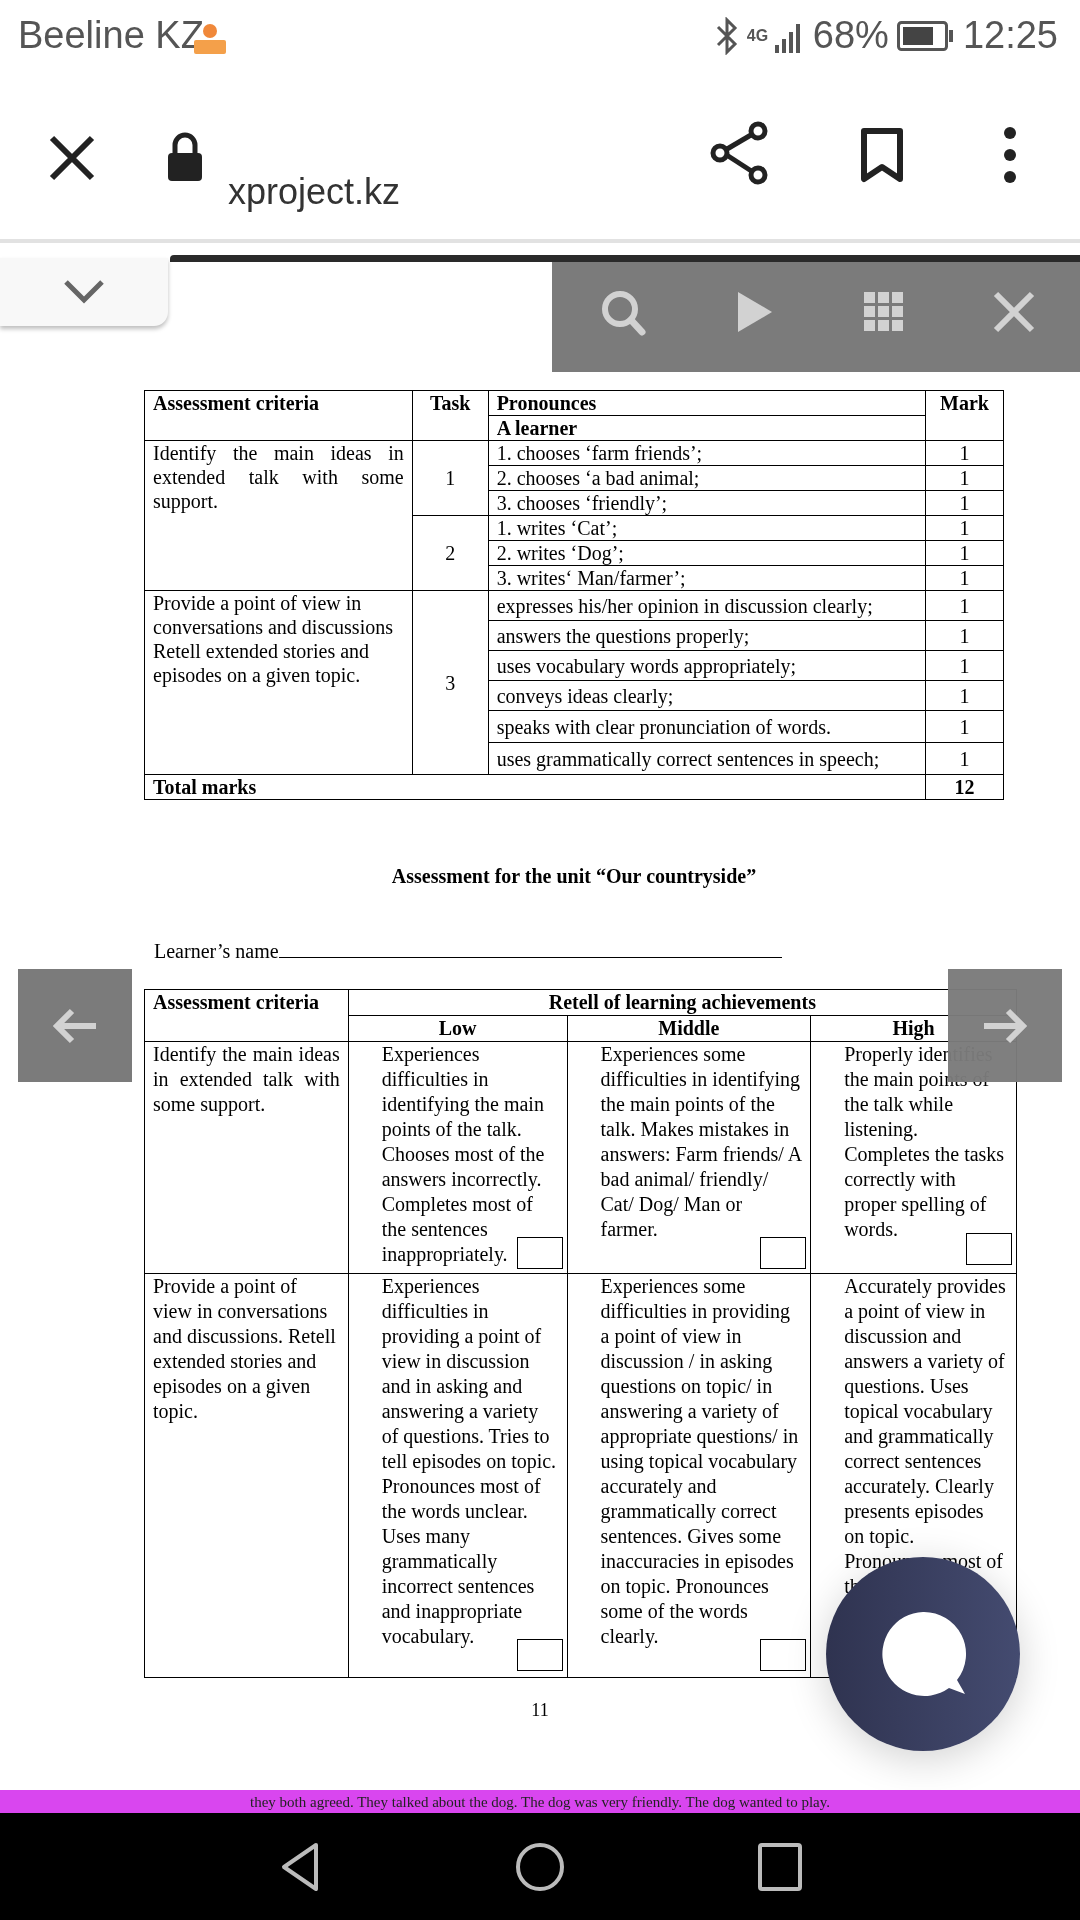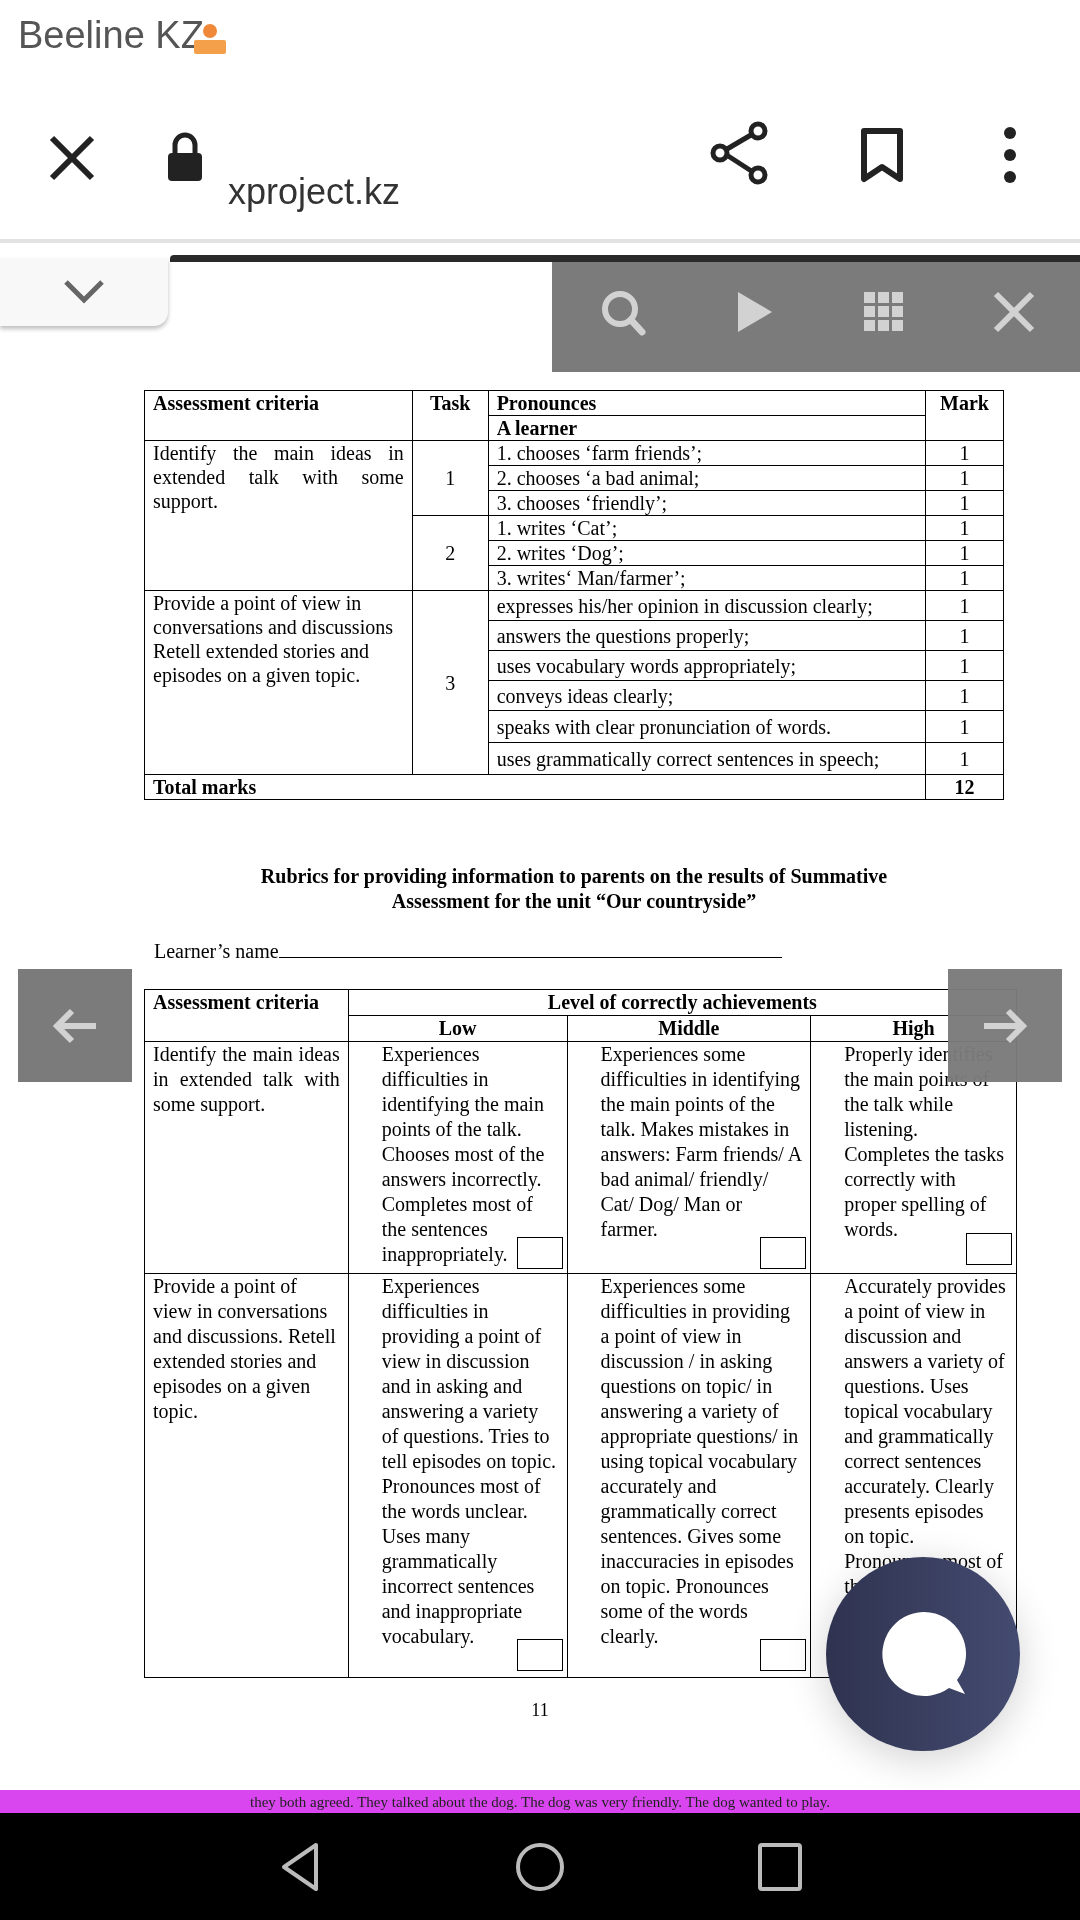--- a/index.html
+++ b/index.html
@@ -71,20 +71,39 @@
 </style>
 </head>
 <body>
 
 <div class="statusbar">
   <span class="carrier">Beeline KZ</span>
   <svg class="carrier-icon" viewBox="0 0 36 34">
     <circle cx="18" cy="9" r="7" fill="#f0883a"></circle>
     <rect x="2" y="18" width="32" height="14" rx="2" fill="#f4a04a"></rect>
   </svg>
+  <div class="sb-right">
+    <svg width="24" height="38" viewBox="0 0 24 38">
+      <path d="M3 10 L20 27 L12 35 L12 3 L20 11 L3 28" fill="none" stroke="#555" stroke-width="3"></path>
+    </svg>
+    <span style="font-size:16px;font-weight:bold;line-height:16px;width:20px;">4G</span>
+    <svg width="30" height="34" viewBox="0 0 30 34">
+      <rect x="0" y="26" width="4" height="8" fill="#555"></rect>
+      <rect x="7" y="20" width="4" height="14" fill="#555"></rect>
+      <rect x="14" y="13" width="4" height="21" fill="#555"></rect>
+      <rect x="21" y="5" width="4" height="29" fill="#555"></rect>
+    </svg>
+    <span>68%</span>
+    <svg width="58" height="30" viewBox="0 0 58 30">
+      <rect x="1.5" y="1.5" width="48" height="27" rx="3" fill="none" stroke="#555" stroke-width="3"></rect>
+      <rect x="6" y="6" width="30" height="18" fill="#444"></rect>
+      <rect x="52" y="9" width="4" height="12" fill="#555"></rect>
+    </svg>
+    <span>12:25</span>
+  </div>
 </div>
 
 <div class="toolbar">
   <svg class="tb-close" viewBox="0 0 56 56">
     <path d="M8 8 L48 48 M48 8 L8 48" stroke="#222" stroke-width="6"></path>
   </svg>
   <svg class="tb-lock" viewBox="0 0 38 52">
     <path d="M9 22 V14 a10 10 0 0 1 20 0 V22" fill="none" stroke="#222" stroke-width="5"></path>
     <rect x="2" y="22" width="34" height="28" rx="4" fill="#222"></rect>
   </svg>
@@ -215,39 +234,38 @@
       <td class="c vmid">1</td>
     </tr>
     <tr>
       <th colspan="3">Total marks</th>
       <th class="c">12</th>
     </tr>
   </tbody>
     </table>
 
   <div class="rubric-title">
-    <div>Rubrics for providing information to parents on the results of Summative</div>
     <div>Assessment for the unit “Our countryside”</div>
   </div>
 
   <div class="learner">
     <span>Learner’s name</span><span class="learner-line"></span>
   </div>
 
   <table class="t2">
     <colgroup>
       <col style="width:204px">
         <col style="width:219px">
         <col style="width:244px">
         <col style="width:206px">
     </colgroup>
     <tbody>
         <tr>
       <th rowspan="2" class="left" style="vertical-align:top">Assessment criteria</th>
-      <th colspan="3">Level of correctly achievements</th>
+      <th colspan="3">Retell of learning achievements</th>
     </tr>
     <tr>
       <th>Low</th>
       <th>Middle</th>
       <th>High</th>
     </tr>
     <tr style="height:232px">
       <td class="just">Identify the main ideas in extended talk with some support.</td>
       <td class="cell">
         <div>Experiences difficulties in identifying the main points of the talk. Chooses most of the answers incorrectly. Completes most of the sentences inappropriately.</div>

